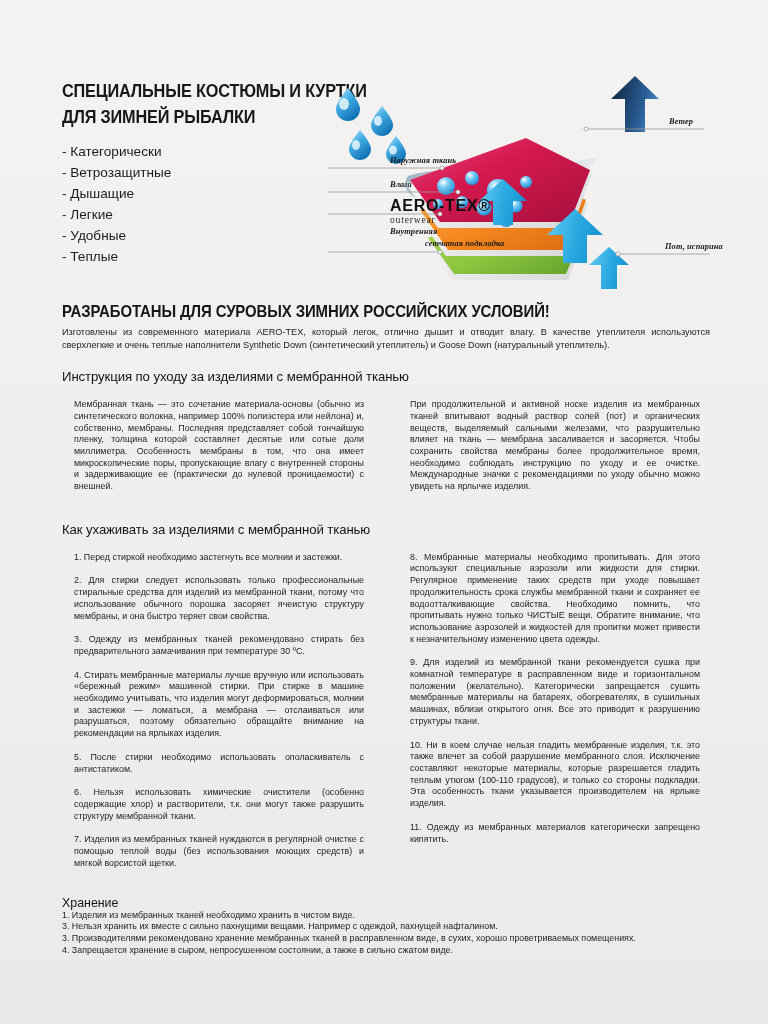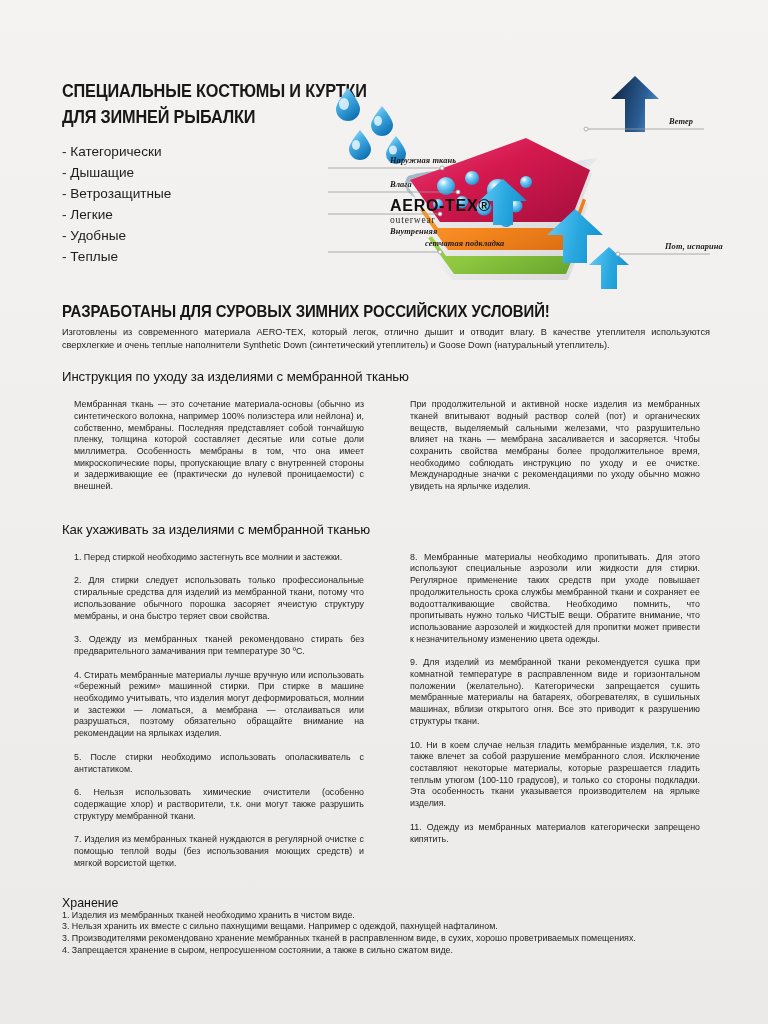--- a/index.html
+++ b/index.html
@@ -177,22 +177,22 @@
 
     <div class="hero">
 
       <div class="hero-left">
         <div class="hero-title">
           <span>СПЕЦИАЛЬНЫЕ КОСТЮМЫ И КУРТКИ</span>
           <span class="l2">ДЛЯ ЗИМНЕЙ РЫБАЛКИ</span>
         </div>
         <div class="hero-list">
           <div class="bullet">- Категорически</div>
+          <div class="bullet">- Ветрозащитные</div>
           <div class="bullet">- Дышащие</div>
-          <div class="bullet">- Ветрозащитные</div>
           <div class="bullet">- Легкие</div>
           <div class="bullet">- Удобные</div>
           <div class="bullet">- Теплые</div>
         </div>
       </div>
 
       <div class="diagram">
         <svg width="392" height="216" viewBox="0 0 392 216">
           <defs>
             <linearGradient id="gDrop" x1="0" y1="0" x2="0.6" y2="1">

